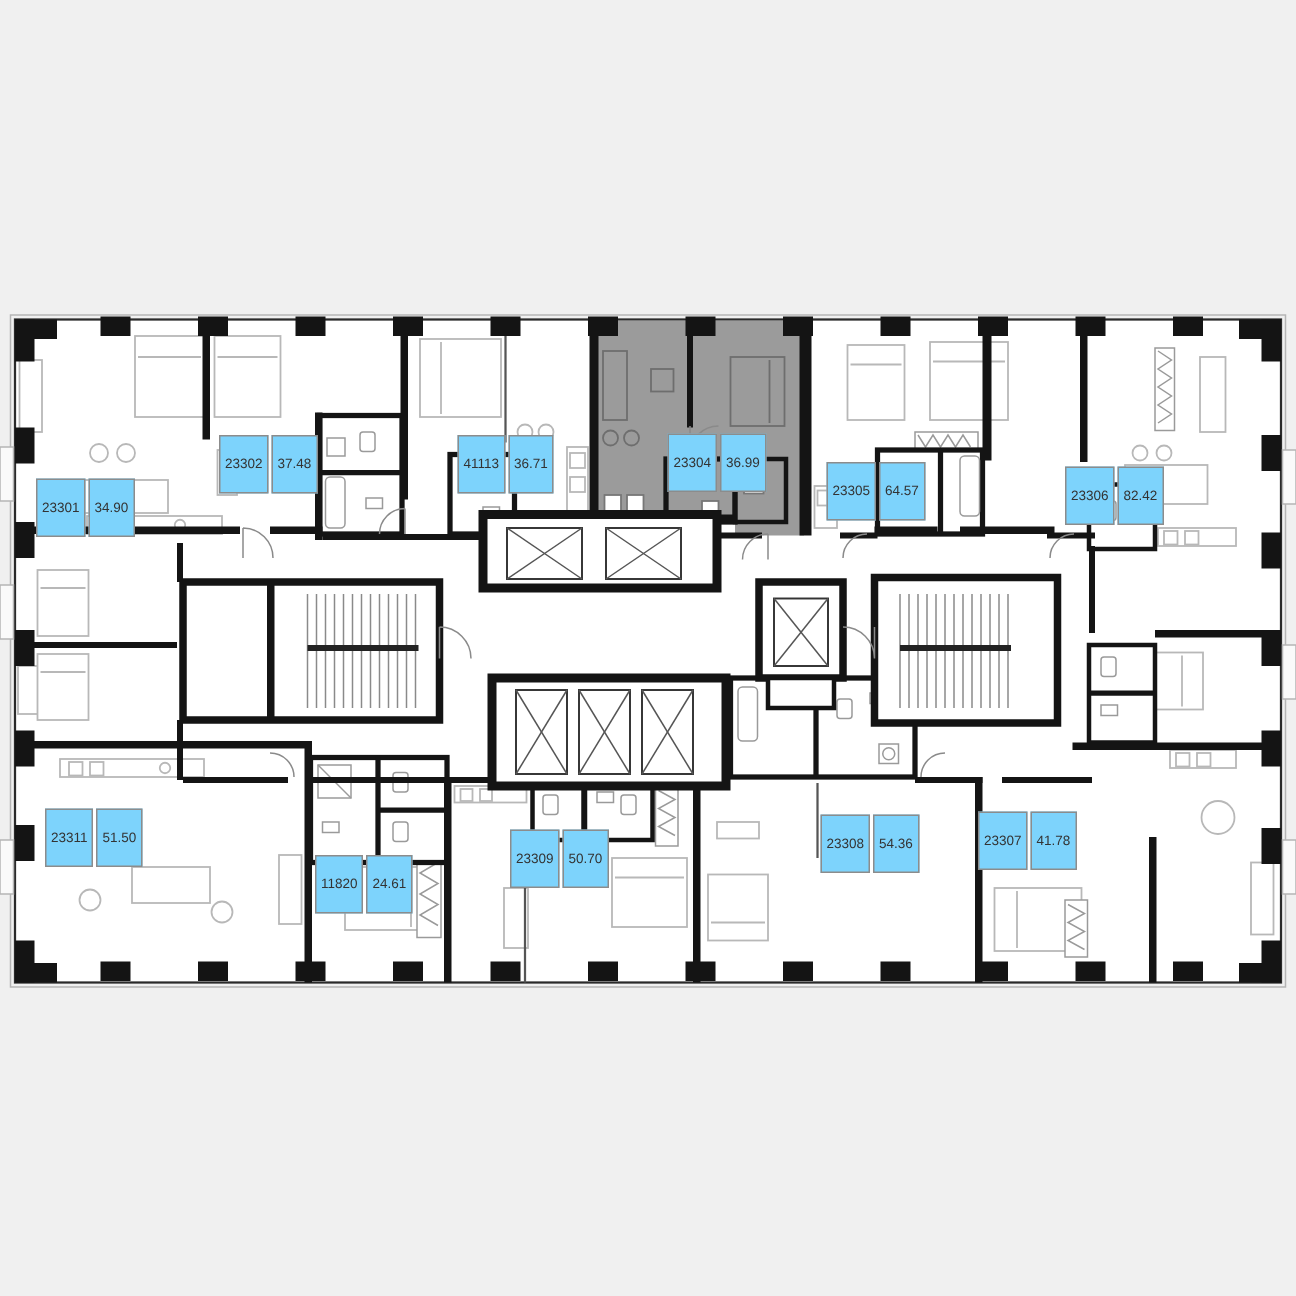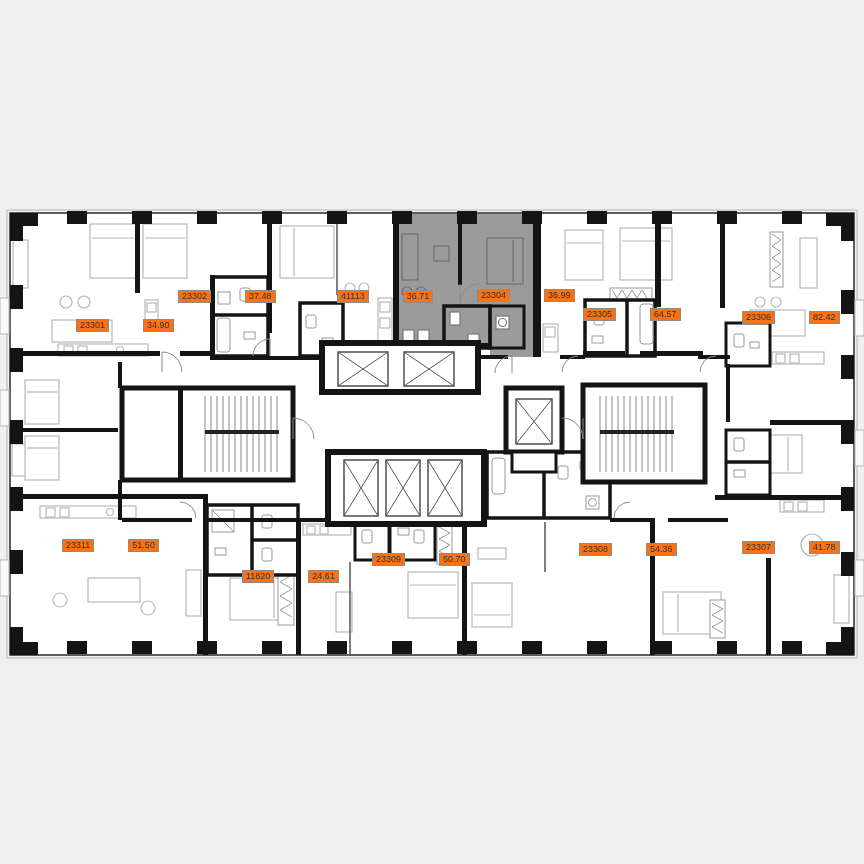--- a/index.html
+++ b/index.html
@@ -1,21 +1,21 @@
 <!DOCTYPE html>
 <html><head>
 <meta charset="utf-8">
 <style>
   html,body{margin:0;padding:0;background:#f0f0f0;}
   #stage{position:relative;width:864px;height:864px;background:#f0f0f0;overflow:hidden;
          font-family:"Liberation Sans",sans-serif;}
   #plan-svg{position:absolute;left:0;top:0;}
   .unit-label{position:absolute;display:flex;gap:2px;font-size:9px;line-height:11px;color:#333;
               cursor:pointer;}
-  .unit-label span{background:#f97316;border:1px solid #8c8c8c;padding:0 3px;height:11px;white-space:nowrap;margin-left:32px;}
+  .unit-label span{background:#7dd3fc;border:1px solid #8c8c8c;padding:13px 3px;height:11px;white-space:nowrap;}
 </style>
 </head>
 <body>
 
 <div id="stage">
 
 <svg id="plan-svg" width="864" height="864" viewBox="0 0 864 864">
 
   <g>
     <rect x="7" y="210" width="850" height="448" fill="none" stroke="#b5b5b5" stroke-width="1"></rect>
@@ -343,21 +343,21 @@
     <rect x="10" y="550" width="13" height="24"></rect>
 
     <rect x="841" y="290" width="13" height="24"></rect>
         <rect x="841" y="355" width="13" height="24"></rect>
     <rect x="841" y="420" width="13" height="24"></rect>
         <rect x="841" y="487" width="13" height="24"></rect>
     <rect x="841" y="552" width="13" height="24"></rect>
   </g>
 </svg>
 
-  <div class="unit-label" style="left:44px;top:319px">
+  <div class="unit-label" style="left:24px;top:319px">
     <span>23301</span>
     <span>34.90</span>
   </div>
   <div class="unit-label" style="left:146px;top:290px">
     <span>23302</span>
     <span>37.48</span>
   </div>
   <div class="unit-label" style="left:305px;top:290px">
     <span>41113</span>
     <span>36.71</span>
@@ -367,21 +367,21 @@
     <span>36.99</span>
   </div>
   <div class="unit-label" style="left:551px;top:308px">
     <span>23305</span>
     <span>64.57</span>
   </div>
   <div class="unit-label" style="left:710px;top:311px">
     <span>23306</span>
     <span>82.42</span>
   </div>
-  <div class="unit-label" style="left:710px;top:541px">
+  <div class="unit-label" style="left:652px;top:541px">
     <span>23307</span>
     <span>41.78</span>
   </div>
   <div class="unit-label" style="left:547px;top:543px">
     <span>23308</span>
     <span>54.36</span>
   </div>
   <div class="unit-label" style="left:340px;top:553px">
     <span>23309</span>
     <span>50.70</span>

